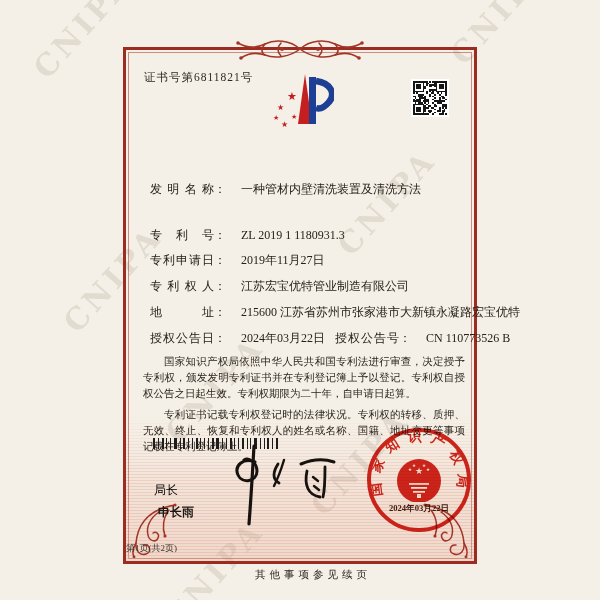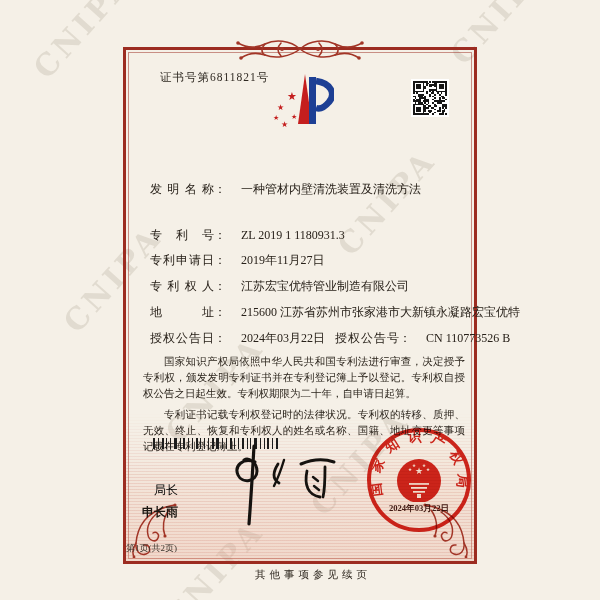--- a/index.html
+++ b/index.html
@@ -26,21 +26,21 @@
   }
   .stripes{
     position:absolute;left:0;right:0;bottom:0;height:150px;
     background:
       repeating-linear-gradient(180deg, rgba(196,92,74,.16) 0 1px, rgba(0,0,0,0) 1px 3px),
       linear-gradient(180deg, rgba(238,190,172,0) 0%, rgba(233,172,150,.35) 100%);
     -webkit-mask-image:linear-gradient(180deg,transparent,#000 45%);
     mask-image:linear-gradient(180deg,transparent,#000 45%);
     pointer-events:none;
   }
-  .cert-no{position:absolute;left:18px;top:20px;font-size:11.5px;letter-spacing:1px;color:#2e2821;margin-left:16px;}
+  .cert-no{position:absolute;left:18px;top:20px;font-size:11.5px;letter-spacing:1px;color:#2e2821;}
   .logo{position:absolute;left:146px;top:22px;width:62px;height:58px;}
   .qr{
     position:absolute;left:285px;top:29px;width:38px;height:38px;
     background:#fff;padding:2px;box-sizing:border-box;
     display:grid;grid-template-columns:repeat(21,1fr);grid-auto-rows:1fr;
   }
   .qr b{display:block;}
   .qr b.d{background:#161616;}
   .title{
     position:absolute;left:0;top:78px;width:100%;text-align:center;
@@ -55,21 +55,21 @@
   .r0{top:131px}.r1{top:152px}.r2{top:177px}.r3{top:202px}.r4{top:228px}.r5{top:254px}.r6{top:280px}
   
   .paras{position:absolute;left:17px;top:304px;width:322px;font-size:10.5px;line-height:1.5;
     text-align:justify;color:#2b241c;}
   .paras p{margin:0 0 6px;text-indent:2em;}
   
   .barcode{position:absolute;left:27px;top:388px;width:125px;height:11px;
     display:flex;justify-content:space-between;align-items:stretch;}
   .barcode i{display:block;height:100%;background:#1c1c1c;}
   .officer-title{position:absolute;left:28px;top:432px;font-size:12px;font-weight:normal;color:#000000;}
-  .officer-name{position:absolute;left:16px;top:454px;font-size:12px;font-weight:bold;color:#1d1813;}
+  .officer-name{position:absolute;left:32px;top:454px;font-size:12px;font-weight:bold;color:#1d1813;}
   .signature{position:absolute;left:95px;top:390px;width:130px;height:100px;}
   .seal{position:absolute;left:240px;top:377px;width:106px;height:106px;mix-blend-mode:multiply;}
   .pagenum{position:absolute;left:0;bottom:6px;width:100%;text-align:left;font-size:9px;color:#3a332b;}
   .footer-note{position:absolute;left:0;top:568px;width:100%;text-align:center;
     font-size:10.5px;letter-spacing:4px;color:#2b241c;margin-left:13px;}
   .top-orn{position:absolute;left:50%;top:-14px;transform:translateX(-50%);}
   .corner{position:absolute;bottom:3px;width:48px;height:56px;}
   .corner-bl{left:3px;}
   .corner-br{right:3px;transform:scaleX(-1);}
 </style>

